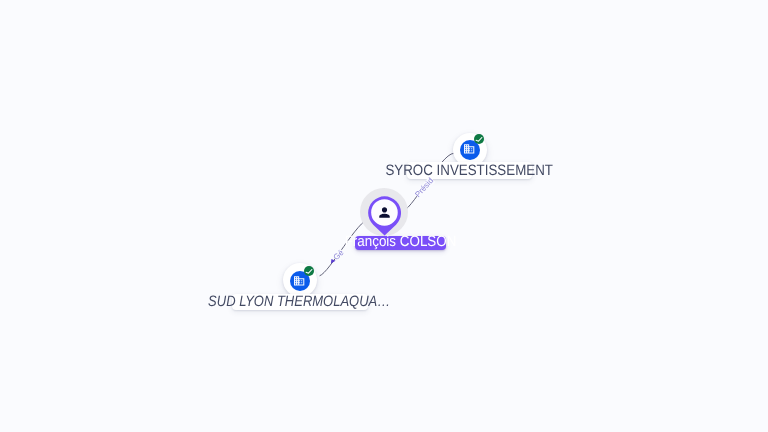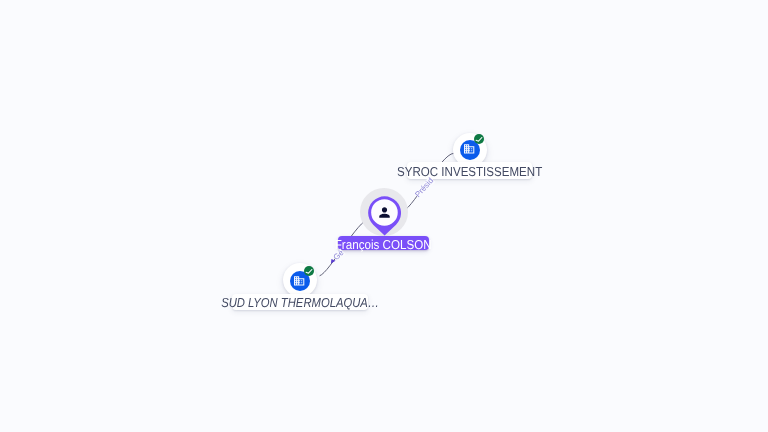--- a/index.html
+++ b/index.html
@@ -18,27 +18,27 @@
   .co-icon{position:absolute;}
   .verified{position:absolute;border-radius:50%;
             display:flex;align-items:center;justify-content:center;}
 
   .pin-halo{position:absolute;left:0;top:0;width:100%;height:100%;border-radius:50%;
             background:radial-gradient(circle at 50% 50%,
                        #e8e8ec 0%, #e8e8ec 92%, rgba(232,232,236,0) 100%);}
   .pin{position:absolute;}
 
   .lbl{position:absolute;box-sizing:border-box;white-space:nowrap;
-       display:flex;align-items:flex-start;justify-content:center;
-       padding-top:1.6px;font-size:13px;}
+       display:flex;align-items:flex-end;justify-content:center;
+       padding-top:1.6px;font-size:15px;}
   .lbl span{display:block;transform-origin:center center;}
   .lbl-co{background:#ffffff;color:#434a63;border-radius:4px;
           box-shadow:0 1px 2px rgba(35,45,85,.13),0 2px 6px rgba(35,45,85,.08);}
   .lbl-person{background:#7a4ff8;color:#ffffff;border-radius:4px;
-          box-shadow:0 1px 2px rgba(50,30,120,.22),0 2px 5px rgba(50,30,120,.13);}
+          box-shadow:0 1px 2px rgba(50,30,120,.22),0 2px 5px rgba(50,30,120,.13);margin-left:17px;}
   .edgelabel{position:absolute;color:#8d86d6;white-space:nowrap;
              transform-origin:0 100%;font-size:8px;line-height:8px;
              background:#fafbfe;padding:0;}
 </style>
 </head>
 <body>
 
 <div id="stage">
 
   <svg class="layer" viewBox="0 0 768 432">

